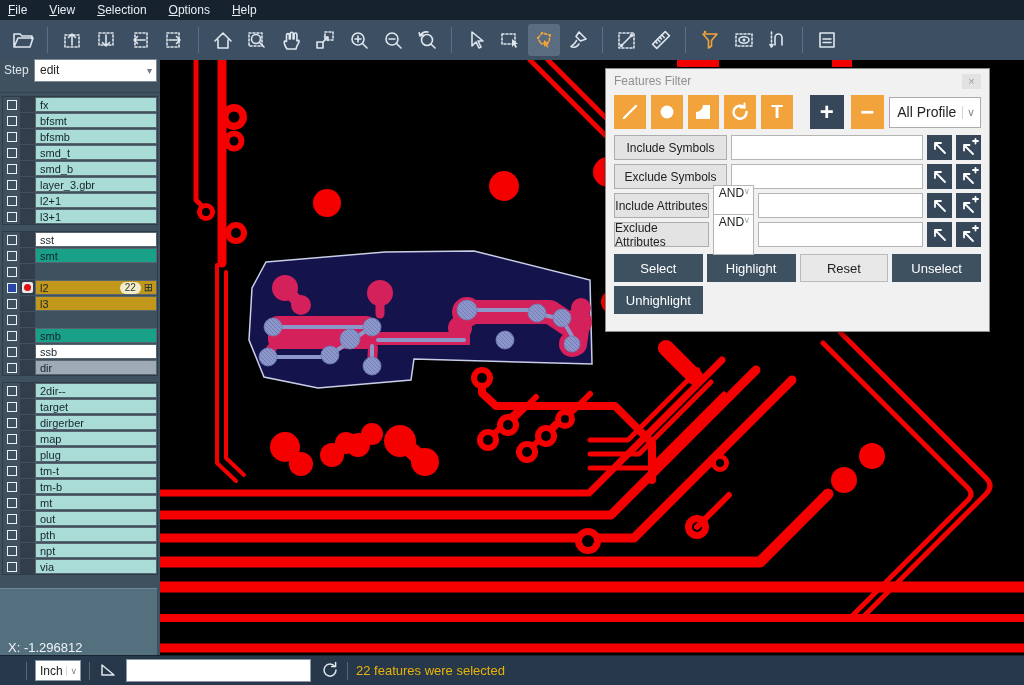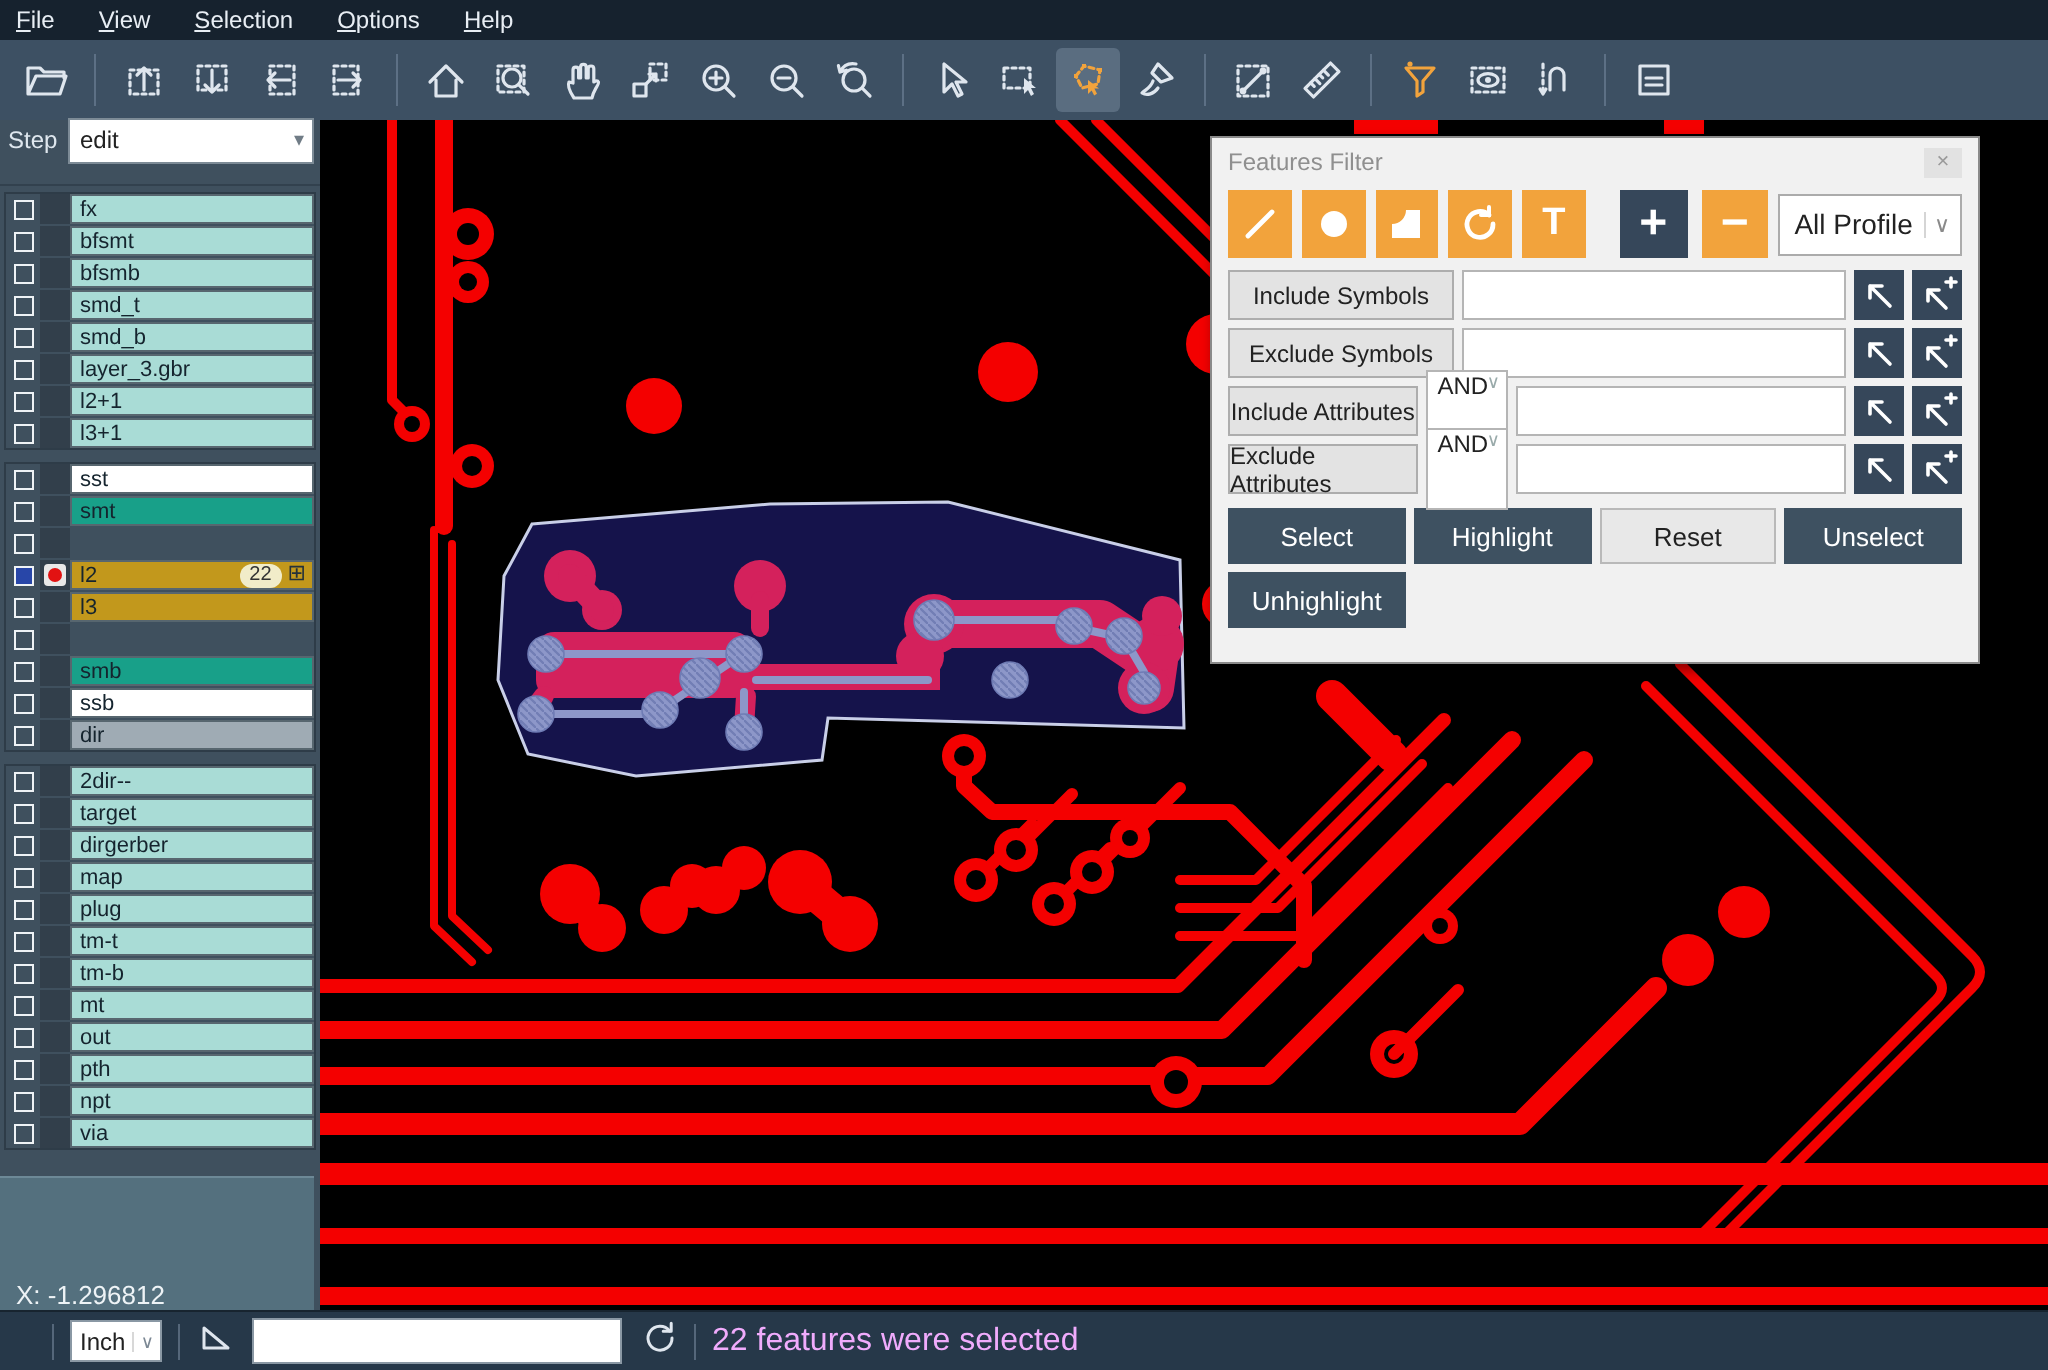--- a/index.html
+++ b/index.html
@@ -73,21 +73,21 @@
   .act{height:28px;display:flex;align-items:center;justify-content:center;font-size:13px;}
   .act.dark{background:#3e5161;color:#fff;}
   .act.light{background:#e8e8e8;border:1px solid #b9b9b9;color:#222;}
 
   
   #statusbar{position:absolute;left:0;top:655px;width:1024px;height:30px;background:#263849;border-top:1px solid #17242f;display:flex;align-items:center;padding-left:26px;gap:8px;}
   .ssep{width:1px;height:18px;background:#55677a;}
   #units{width:46px;height:21px;background:#fff;border:1px solid #8a98a4;display:flex;align-items:center;padding-left:4px;font-size:12px;color:#222;position:relative;}
   #units .chev{position:absolute;right:3px;color:#708;color:#7c8894;font-size:9px;border-left:1px solid #d8d8d8;padding-left:3px;}
   #cmdinput{width:185px;height:23px;background:#fff;border:1px solid #8a98a4;font-size:12px;padding:0 5px;outline:none;}
-  #sbmsg{color:#f0abfc;font-size:16px;text-align:right;}
+  #sbmsg{color:#eab308;font-size:13px;text-align:right;}
   .sicon svg{stroke:#dfe6ee;fill:none;stroke-width:1.5;stroke-linecap:round;stroke-linejoin:round;}
 </style>
 </head>
 <body>
 
 <div id="win">
 
   <div id="menubar">
       <span class="menu-item"><u>F</u>ile</span>
       <span class="menu-item"><u>V</u>iew</span>

